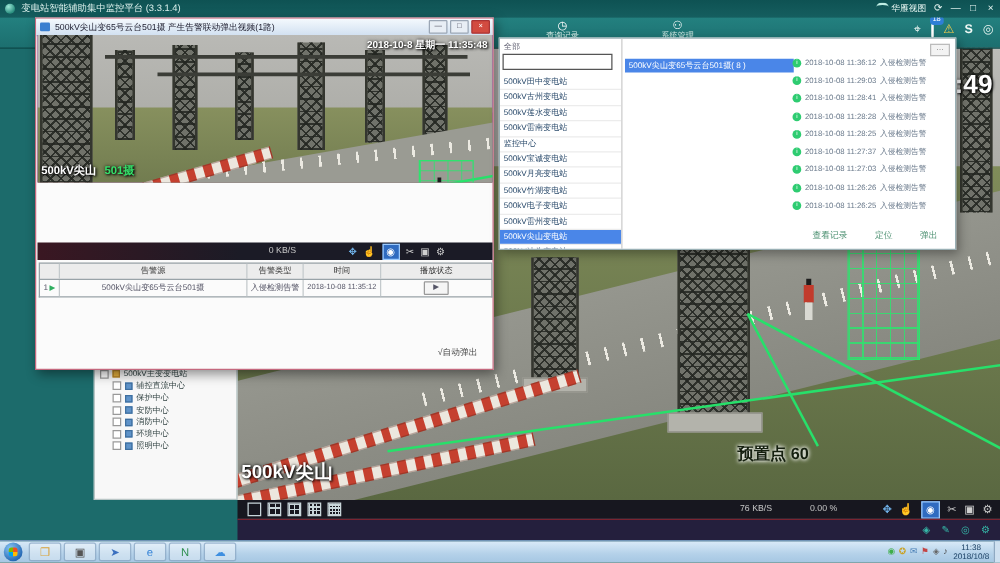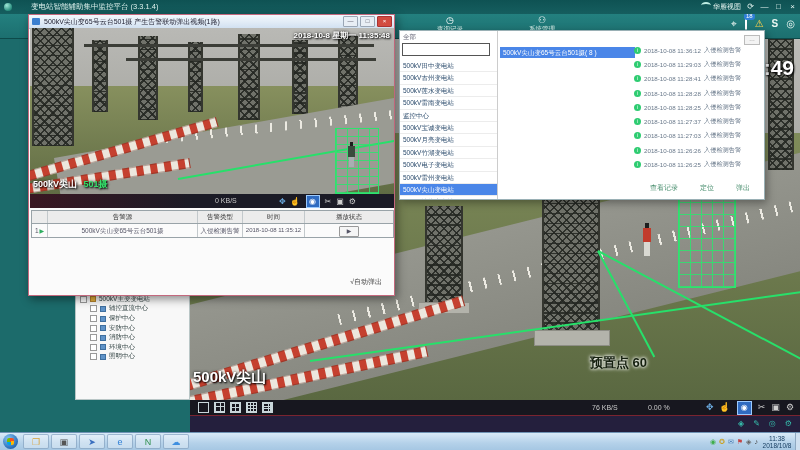--- a/index.html
+++ b/index.html
@@ -5,21 +5,21 @@
   html,body{margin:0;padding:0}
   #screen{position:relative;width:800px;height:450px;background:#1c6b6b;overflow:hidden;
           font-family:"Liberation Sans",sans-serif;-webkit-font-smoothing:antialiased}
   .abs{position:absolute}
 
   
   #top-strip{position:absolute;left:0;top:0;width:800px;height:14px;
              background:linear-gradient(#0e5253,#155e5f);color:#dff3ef;z-index:5}
   #orb{position:absolute;left:4px;top:3px;width:8px;height:8px;border-radius:50%;
        background:radial-gradient(circle at 35% 30%,#9fe8d8,#2a8f7f 70%)}
-  #app-title{position:absolute;left:31px;top:0;font-size:7.5px;line-height:14px;white-space:nowrap}
+  #app-title{position:absolute;left:17px;top:0;font-size:7.5px;line-height:14px;white-space:nowrap}
   #strip-right{position:absolute;right:3px;top:0;height:14px;display:flex;align-items:center;gap:5px}
   #brand{font-size:7px;color:#eaf8f4;white-space:nowrap}
   #brand-wing{display:inline-block;width:10px;height:5px;border-top:2px solid #bfeee4;border-radius:60% 60% 0 0;margin-right:2px}
   .winctl{font-size:8px;line-height:14px;color:#eaf8f4;width:9px;text-align:center;cursor:default}
 
   
   #main-toolbar{position:absolute;left:0;top:14px;width:800px;height:24px;
                 background:linear-gradient(#23807f,#1c6f6f);border-bottom:1px solid #0d4a4a;z-index:4}
   .tool{position:absolute;top:1px;width:44px;text-align:center;color:#d9efe9}
   .tool .tglyph{font-size:9px;line-height:10px;color:#fff}
@@ -90,21 +90,21 @@
   
   #front-window{position:absolute;left:28px;top:14px;width:367px;height:282px;background:#fbfbfb;
                 border:1px solid #c4697e;box-sizing:border-box;box-shadow:2px 3px 9px rgba(0,0,0,.45);z-index:20}
   #fw-titlebar{position:absolute;left:0;top:0;right:0;height:13px;
                background:linear-gradient(#f4f9fd,#d2e1f1);border-bottom:1px solid #b3c3d6;display:flex;align-items:center}
   #fw-cam-ico{width:8px;height:7px;background:#3a7fd0;border-radius:1px;margin:0 4px 0 3px;flex:0 0 auto}
   #fw-title{font-size:7px;color:#223;white-space:nowrap;overflow:hidden;flex:1}
   .fw-ctl{width:13px;height:9px;margin-right:2px;border:1px solid #9aa6b5;border-radius:1px;font-size:6px;
           line-height:8px;text-align:center;background:#e8eef5;color:#445;flex:0 0 auto}
   .fw-ctl.close{background:#d24b40;color:#fff;border-color:#a33}
-  #fw-video{position:absolute;left:1px;top:13px;width:364px;height:166px;overflow:hidden;background:#701a75}
+  #fw-video{position:absolute;left:1px;top:13px;width:364px;height:118px;overflow:hidden;background:#701a75}
   .fw-sky{position:absolute;left:0;top:0;width:364px;height:62px;background:linear-gradient(#b9b9b5,#aeaea9)}
   .fw-grass{position:absolute;left:0;top:58px;width:364px;height:108px;background:linear-gradient(#87905e,#606c44)}
   #fw-road{position:absolute;left:28px;top:92px;width:430px;height:84px;background:#9a9b93;transform:rotate(-10deg)}
   #fw-fence{position:absolute;left:135px;top:94px;width:230px;height:9px;transform:rotate(-6deg)}
   #fw-tape1{position:absolute;left:-6px;top:116px;width:195px;height:8px;transform:rotate(-16deg)}
   #fw-tape2{position:absolute;left:-6px;top:143px;width:165px;height:8px;transform:rotate(-9deg)}
   .xarm{position:absolute;height:3px;background:#3b3d37}
   #fw-ctrlbar{position:absolute;left:1px;top:179px;width:364px;height:14px;
               background:linear-gradient(90deg,#3a1722 0%,#1b1b26 45%)}
   #fw-table{position:absolute;left:2px;top:195px;width:363px;font-size:6.5px;color:#333}

